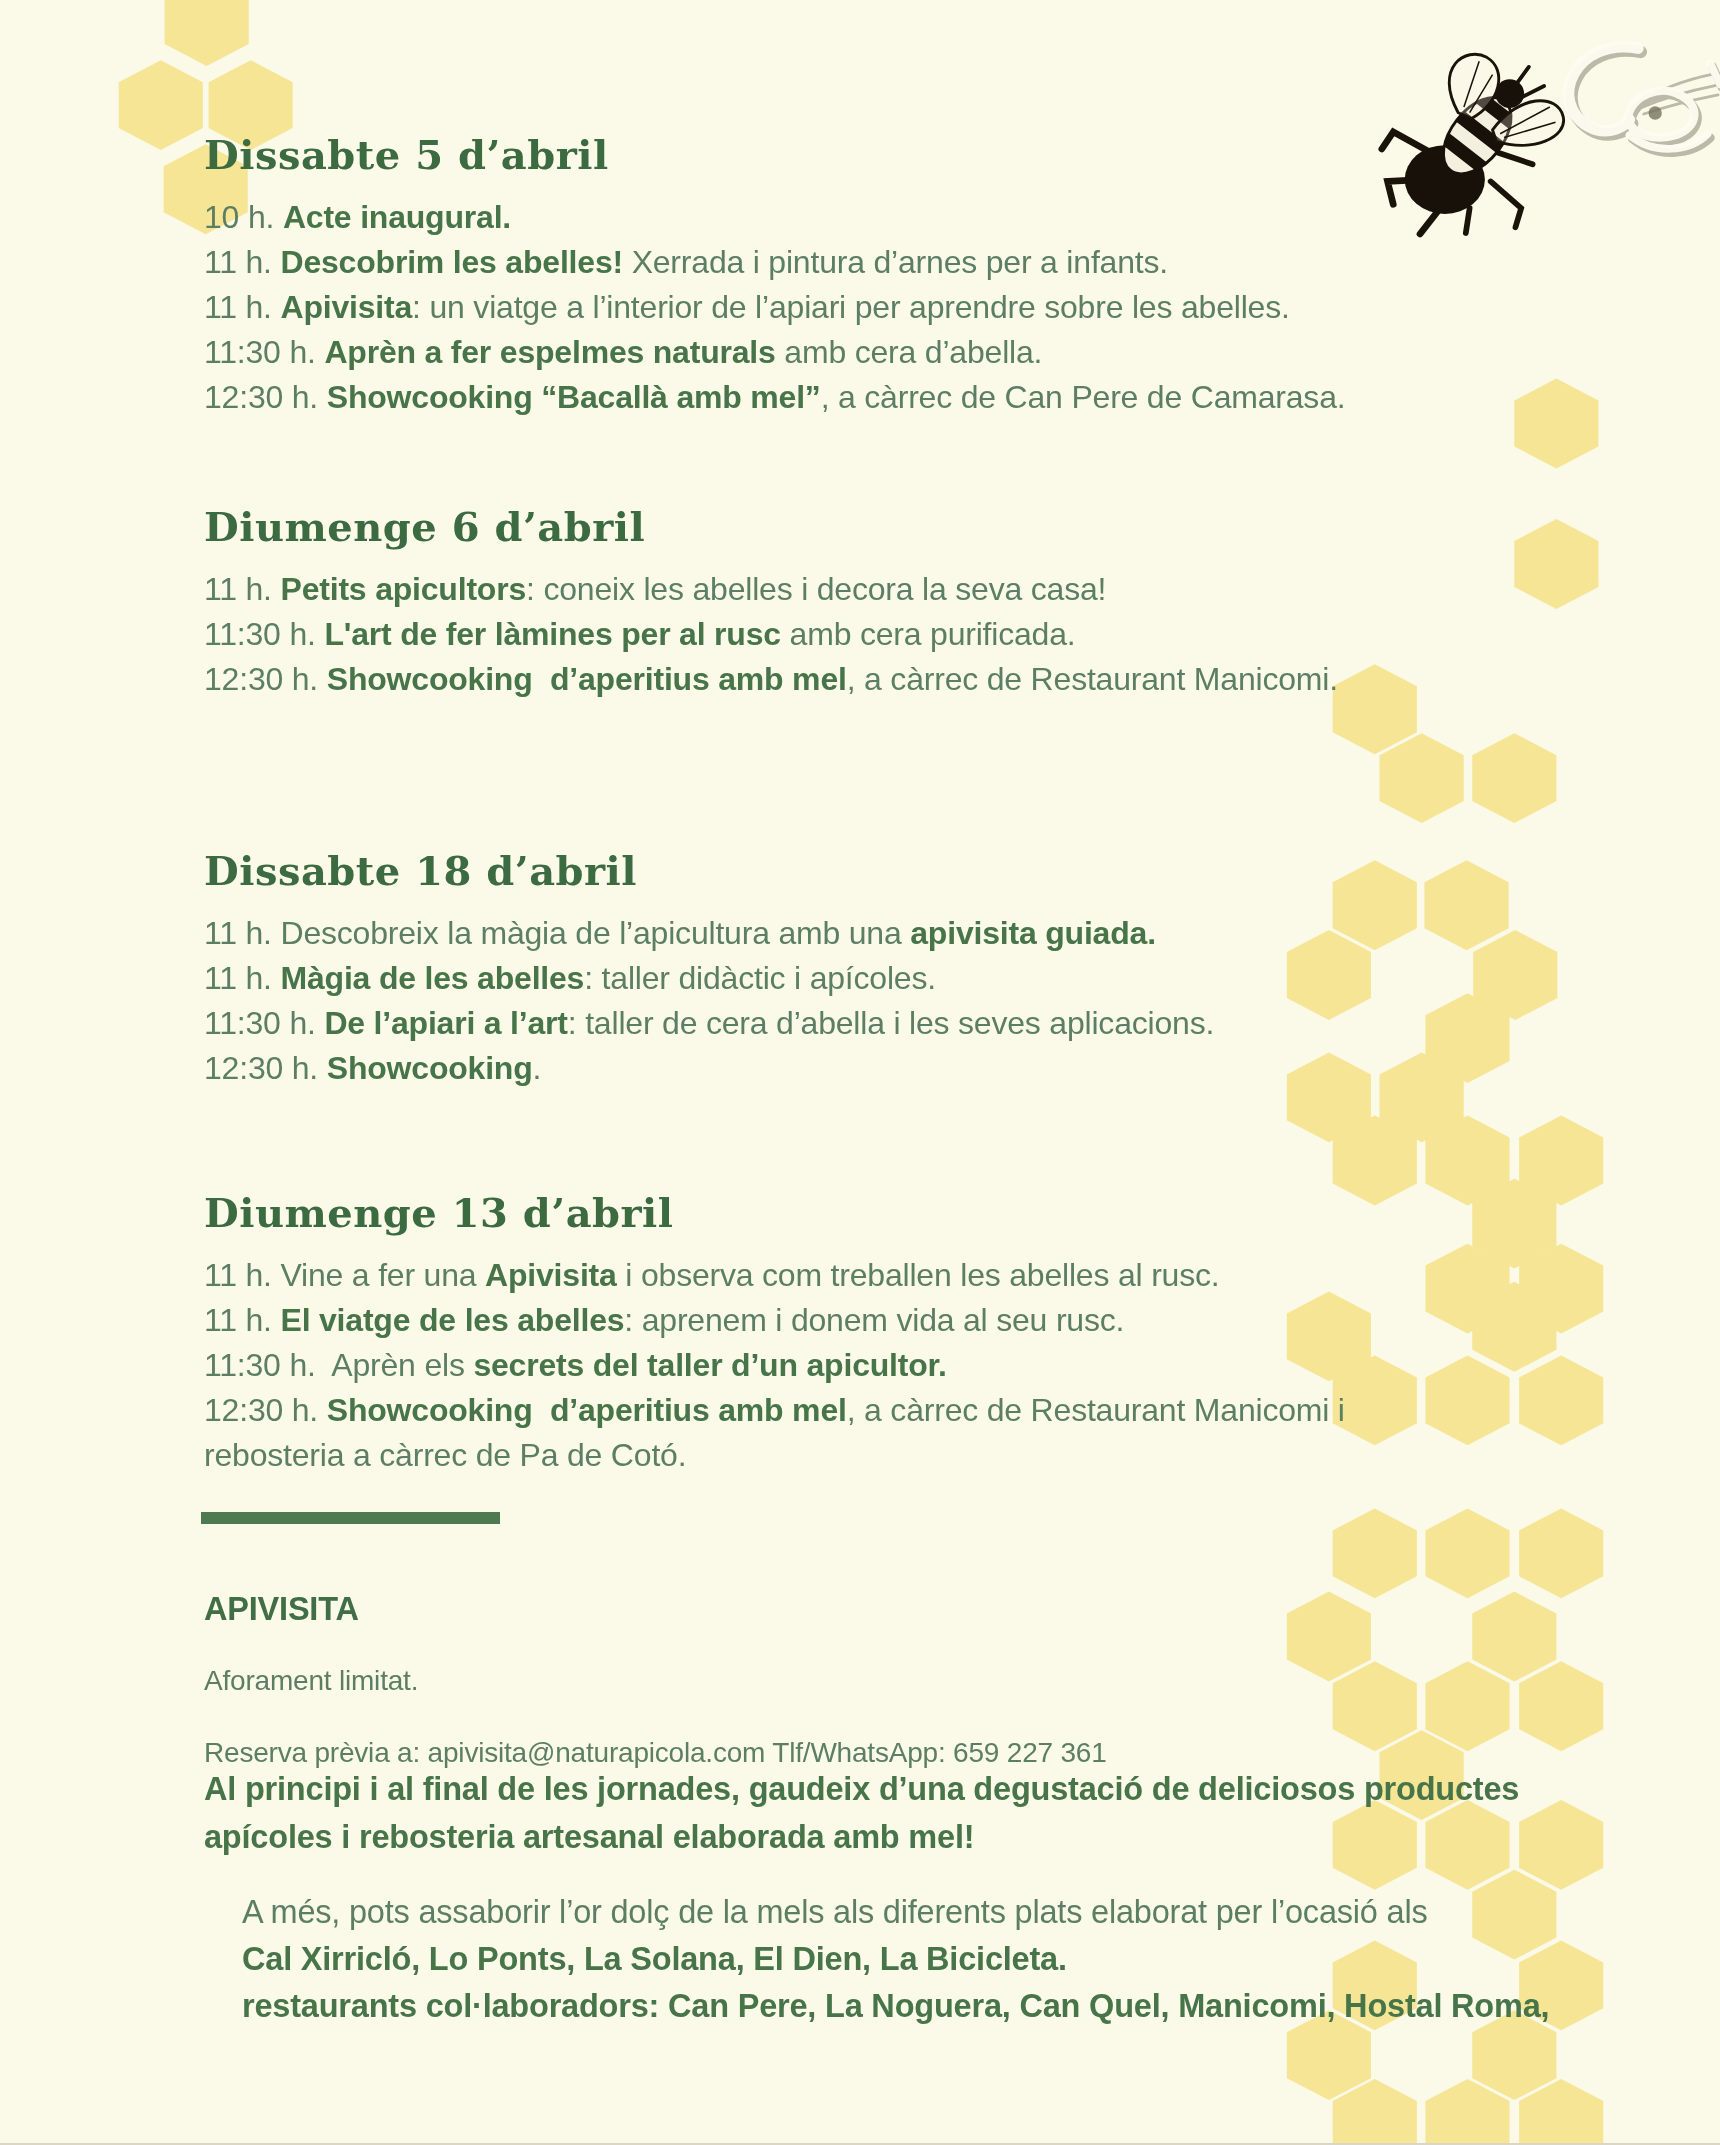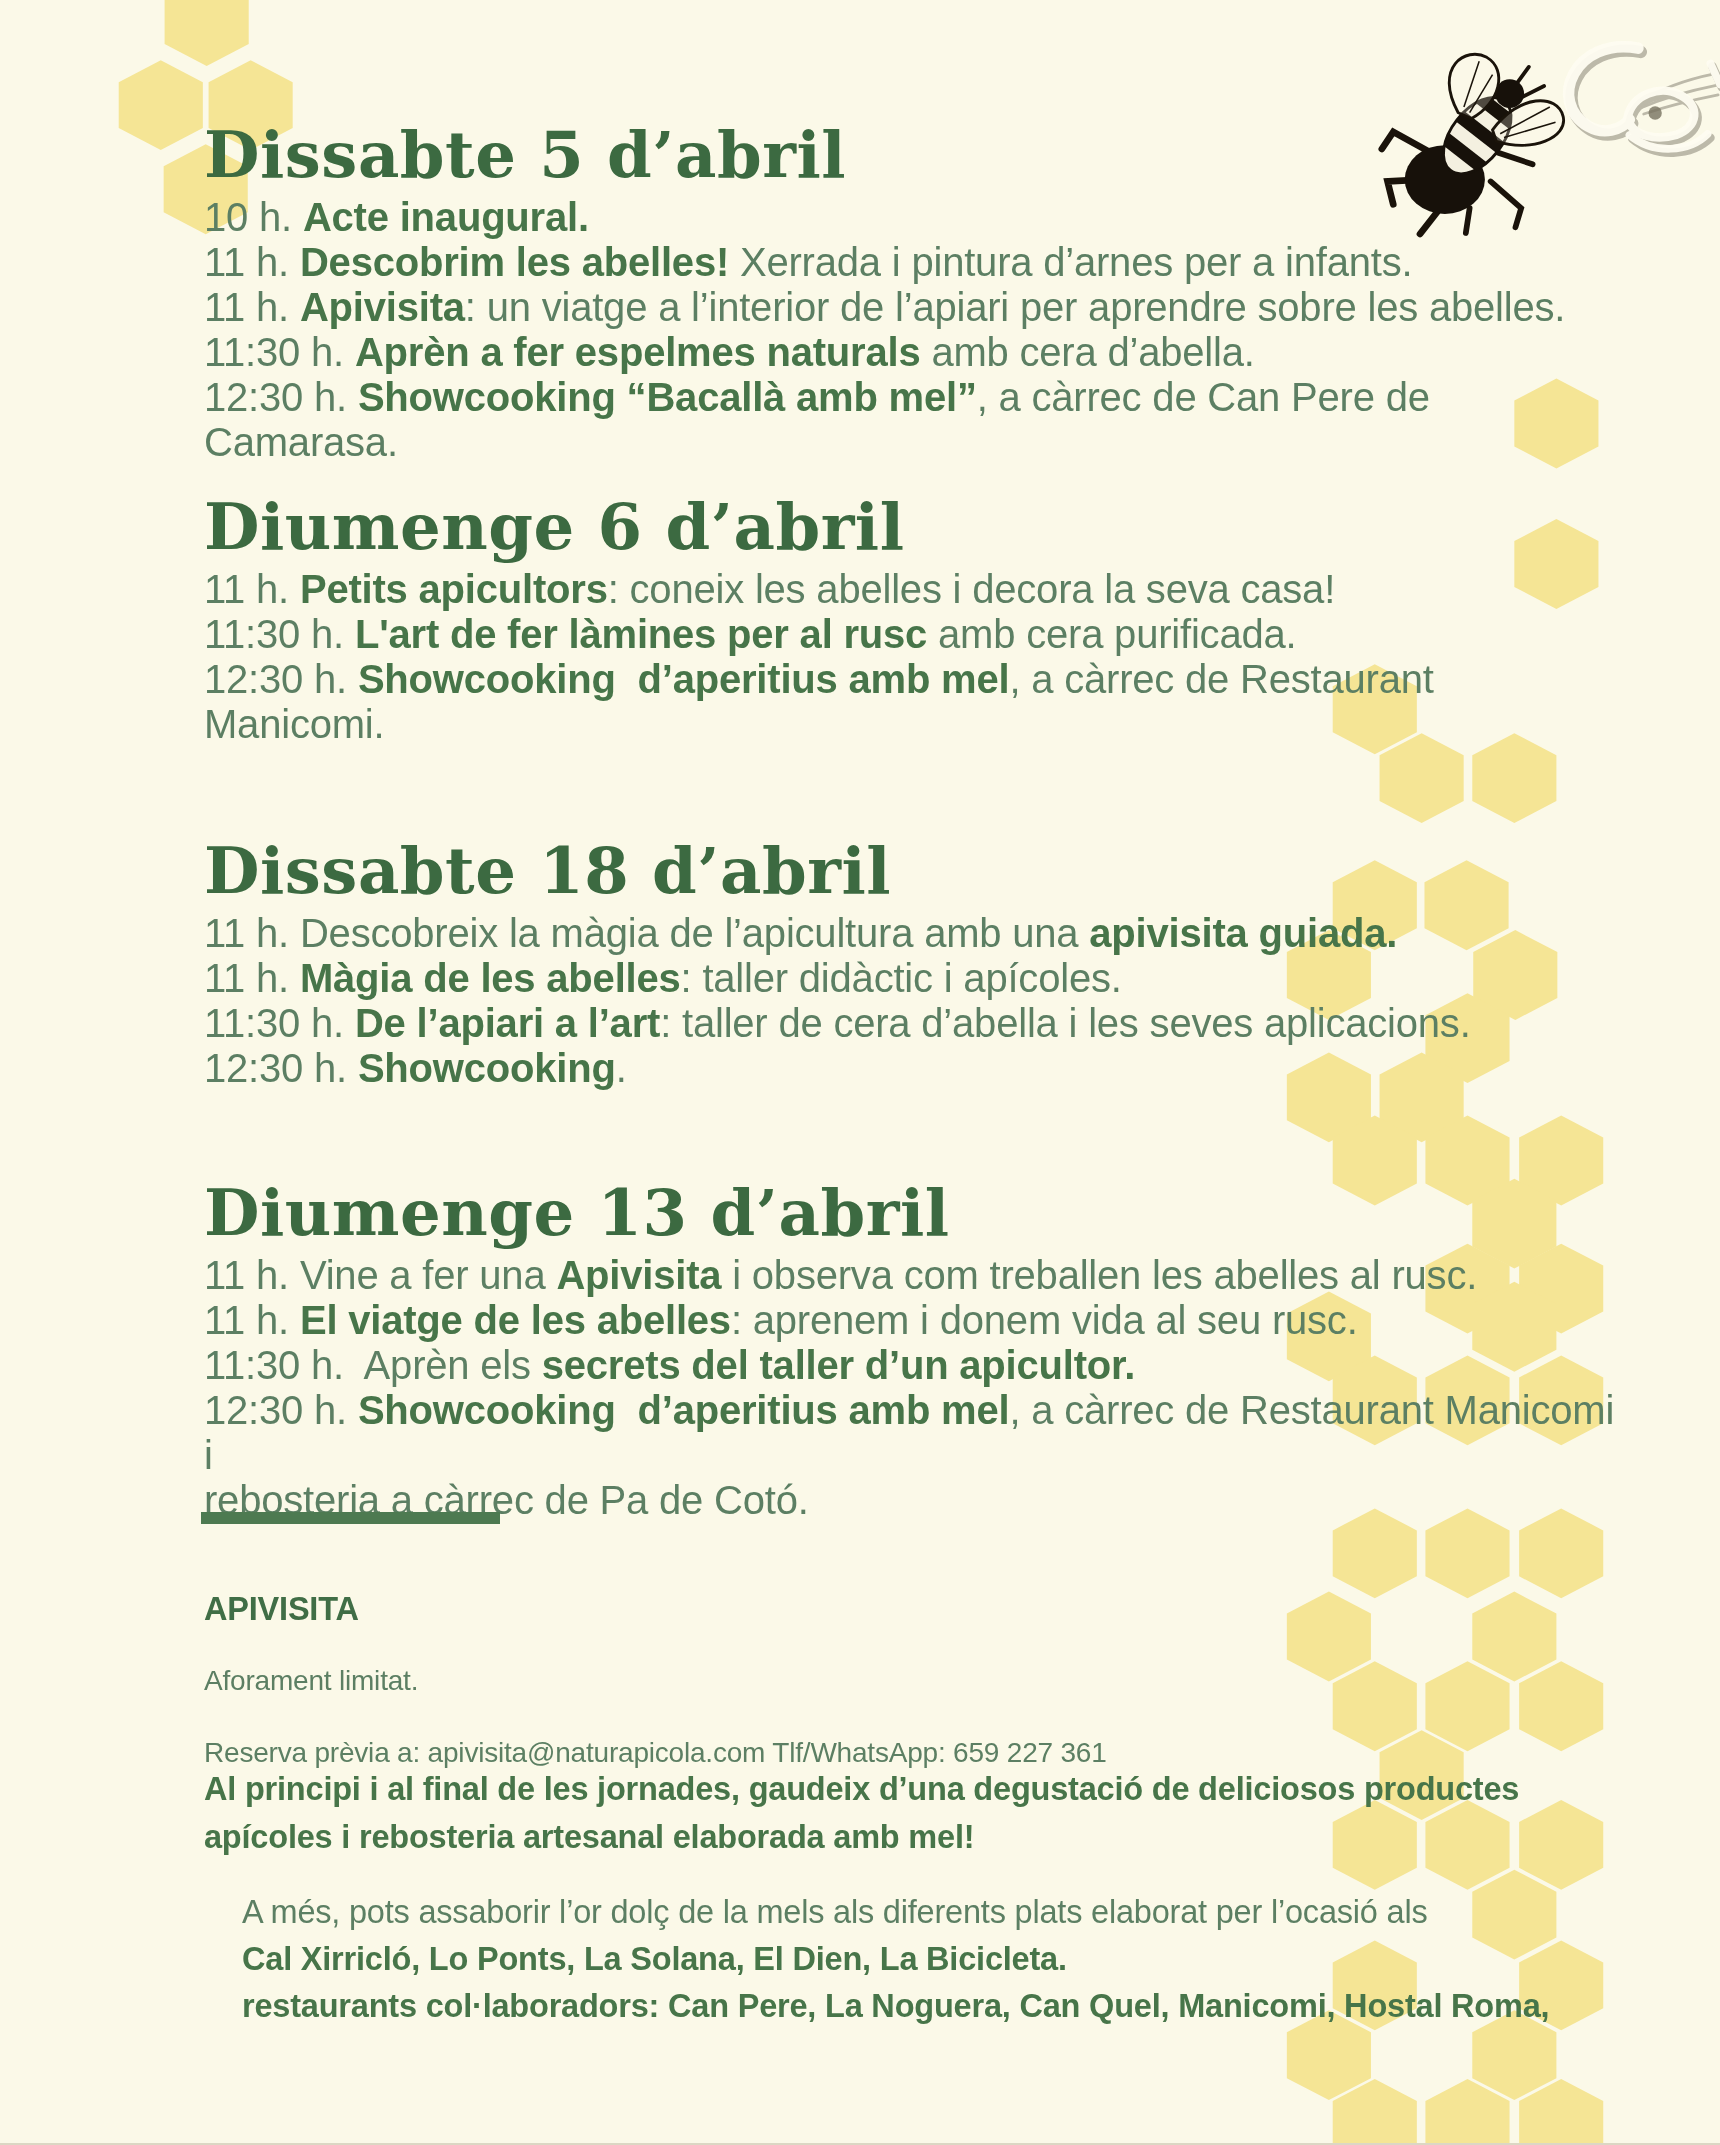--- a/index.html
+++ b/index.html
@@ -7,24 +7,24 @@
   }
   html,body{margin:0;padding:0;}
   body{
     width:1721px;height:2146px;position:relative;background:var(--bg);
     font-family:"Liberation Sans",sans-serif;overflow:hidden;
   }
   #hex-svg{position:absolute;left:0;top:0;z-index:0;}
   .art{position:absolute;z-index:1;}
   .section{position:absolute;left:204px;width:1415px;z-index:2;}
   .section h2{
-    font-family:"DejaVu Serif",serif;font-weight:700;font-size:64px;line-height:69px;
+    font-family:"DejaVu Serif",serif;font-weight:700;font-size:40px;line-height:69px;
     margin:0 0 5.7px 0;color:var(--title);letter-spacing:0.5px;
   }
-  .line{font-size:40px;line-height:45px;color:var(--body);letter-spacing:-0.2px;margin:0;white-space:pre-wrap;}
+  .line{font-size:32px;line-height:45px;color:var(--body);letter-spacing:-0.2px;margin:0;white-space:pre-wrap;}
   .bseg{font-weight:700;color:var(--bold);}
   .divider{position:absolute;left:201px;top:1512px;width:299px;height:12.4px;background:#4d7a51;z-index:2;}
   .contact{position:absolute;left:204px;top:1585px;z-index:2;}
   .contact .heading{font-weight:700;font-size:32.5px;line-height:48px;color:#406e46;letter-spacing:-0.2px;}
   .contact .cline{font-size:28px;line-height:48px;color:var(--body);letter-spacing:-0.2px;margin-top:24px;}
   .bold-para{position:absolute;left:204px;top:1765px;width:1491px;z-index:2;}
   .bold-para .pline{font-weight:700;font-size:32.5px;line-height:48px;color:var(--bold);letter-spacing:-0.2px;margin:0;}
   .final-para{position:absolute;left:204px;top:1889px;width:1491px;z-index:2;margin-left:38px;}
   .final-para .pline{font-size:32.5px;line-height:47px;color:var(--body);letter-spacing:-0.2px;margin:0;white-space:pre-wrap;}
   .bottom-edge{position:absolute;left:0;bottom:0;width:100%;height:2.9px;background:#dcd7c4;z-index:3;}

